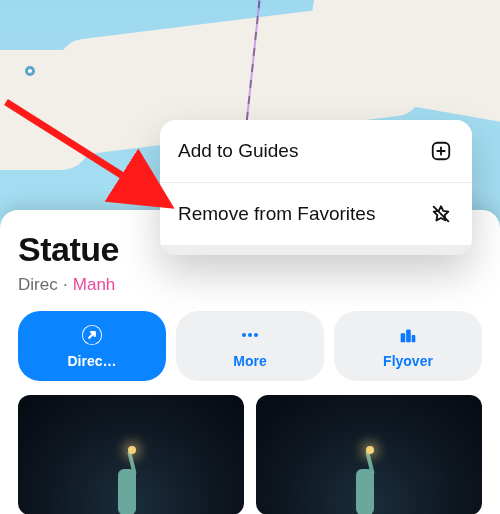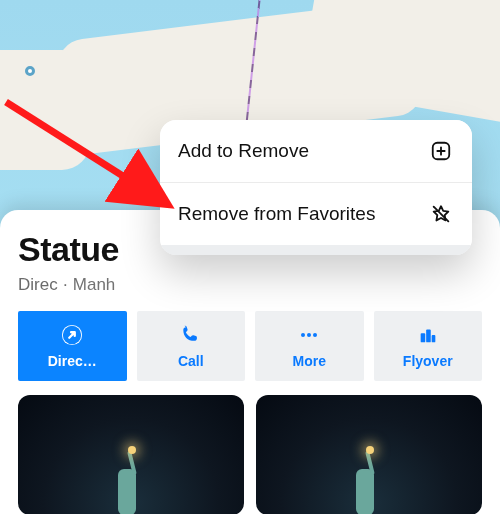--- a/index.html
+++ b/index.html
@@ -11,24 +11,24 @@
   .land.a { left: 60px; top: 20px; width: 360px; height: 115px; transform: rotate(-7deg); }
   .land.b { left: 310px; top: -40px; width: 260px; height: 150px; transform: rotate(10deg); }
   .land.c { left: -40px; top: 50px; width: 130px; height: 120px; }
   .route { position: absolute; width: 2px; height: 360px; background: repeating-linear-gradient(#5a2a7a 0 8px, #c07de6 8px 16px); left: 248px; top: -80px; transform: rotate(6deg); border-radius: 2px; opacity: .7; }
   .boat { position: absolute; width: 10px; height: 10px; background: #fff; border: 3px solid #5ca4c8; border-radius: 50%; left: 25px; top: 66px; }
 
   
   .sheet { position: absolute; left: 0; right: 0; top: 210px; bottom: 0; background: #fff; border-top-left-radius: 18px; border-top-right-radius: 18px; box-shadow: 0 -6px 18px rgba(0,0,0,0.12); padding: 14px 18px 0; }
   .title { font-size: 34px; font-weight: 800; color: #111; letter-spacing: -0.5px; margin-top: 6px; }
   .subtitle { margin-top: 6px; font-size: 17px; color: #6b6b6b; }
-  .subtitle .link { color: #737373; }
+  .subtitle .link { color: #ec4899; }
 
   .actions { display: flex; gap: 10px; margin-top: 16px; }
-  .chip { flex: 1 1 0; height: 70px; border-radius: 2px; display: flex; flex-direction: column; align-items: center; justify-content: center; gap: 6px; border: none; font-family: inherit; }
+  .chip { flex: 1 1 0; height: 70px; border-radius: 22px; display: flex; flex-direction: column; align-items: center; justify-content: center; gap: 6px; border: none; font-family: inherit; }
   .chip .label { font-size: 14px; font-weight: 600; max-width: 72px; overflow: hidden; text-overflow: ellipsis; white-space: nowrap; }
   .chip .ic { width: 24px; height: 24px; display: flex; align-items: center; justify-content: center; }
   .chip.primary { background: #0b84ff; color: #fff; }
   .chip.secondary { background: #eef0f2; color: #0a7aff; }
 
   .photos { display: flex; gap: 12px; margin-top: 14px; }
   .photo { flex: 1 1 0; height: 120px; background: radial-gradient(ellipse at 50% 90%, #1a2e3b 0%, #0e1620 55%, #050a12 100%); border-radius: 12px; position: relative; overflow: hidden; }
   .photo .statue { position: absolute; left: 40%; bottom: 0; width: 38px; height: 70px; }
   .photo .statue .body { position: absolute; bottom: 0; left: 10px; width: 18px; height: 46px; background: #6aa79c; border-radius: 6px; }
   .photo .statue .arm { position: absolute; bottom: 40px; left: 22px; width: 4px; height: 24px; background: #6aa79c; transform: rotate(-14deg); border-radius: 2px; }
@@ -71,28 +71,20 @@
           <svg viewBox="0 0 24 24" width="22" height="22" fill="#fff">
               <circle cx="12" cy="12" r="11" fill="#fff"></circle>
               <path d="M12 2 A10 10 0 1 0 12 22 A10 10 0 1 0 12 2 Z" fill="#0b84ff"></path>
               <path d="M9 15 L15 9 M15 9 L15 13 M15 9 L11 9" stroke="#fff" stroke-width="2.5" stroke-linecap="round" stroke-linejoin="round" fill="none"></path>
             </svg>
         </span>
         <span class="label">Direc…</span>
       </button>
       <button class="chip secondary">
         <span class="ic">
-          <svg viewBox="0 0 24 24" width="22" height="22" fill="#0a7aff">
-              <path d="M6 3c1 0 2 .2 2.3 1.2l.9 2.6c.2.7 0 1.4-.5 1.9l-1.3 1.2c1 2.3 2.9 4.2 5.2 5.2l1.2-1.3c.5-.5 1.2-.7 1.9-.5l2.6.9c1 .3 1.2 1.3 1.2 2.3 0 1.6-1.3 2.9-2.9 2.9C9.3 19.4 4.6 14.7 4.6 7.5 4.6 5.9 5.9 4.6 7.5 4.6" transform="translate(-1 -1)"></path>
-            </svg>
-        </span>
-        <span class="label">Call</span>
-      </button>
-      <button class="chip secondary">
-        <span class="ic">
           <svg viewBox="0 0 24 24" width="24" height="24" fill="#0a7aff">
               <circle cx="6" cy="12" r="2"></circle>
               <circle cx="12" cy="12" r="2"></circle>
               <circle cx="18" cy="12" r="2"></circle>
             </svg>
         </span>
         <span class="label">More</span>
       </button>
       <button class="chip secondary">
         <span class="ic">
@@ -119,21 +111,21 @@
             <div class="body"></div>
             <div class="arm"></div>
             <div class="torch"></div>
           </div>
       </div>
     </div>
   </div>
 
   <div class="menu">
     <button class="item">
-      <span>Add to Remove</span>
+      <span>Add to Guides</span>
       <span class="ic">
         <svg viewBox="0 0 24 24" width="22" height="22" fill="none" stroke="#111" stroke-width="2">
             <rect x="3" y="3" width="18" height="18" rx="5"></rect>
             <path d="M12 8 L12 16 M8 12 L16 12" stroke-linecap="round"></path>
           </svg>
       </span>
     </button>
     <button class="item">
       <span>Remove from Favorites</span>
       <span class="ic">

